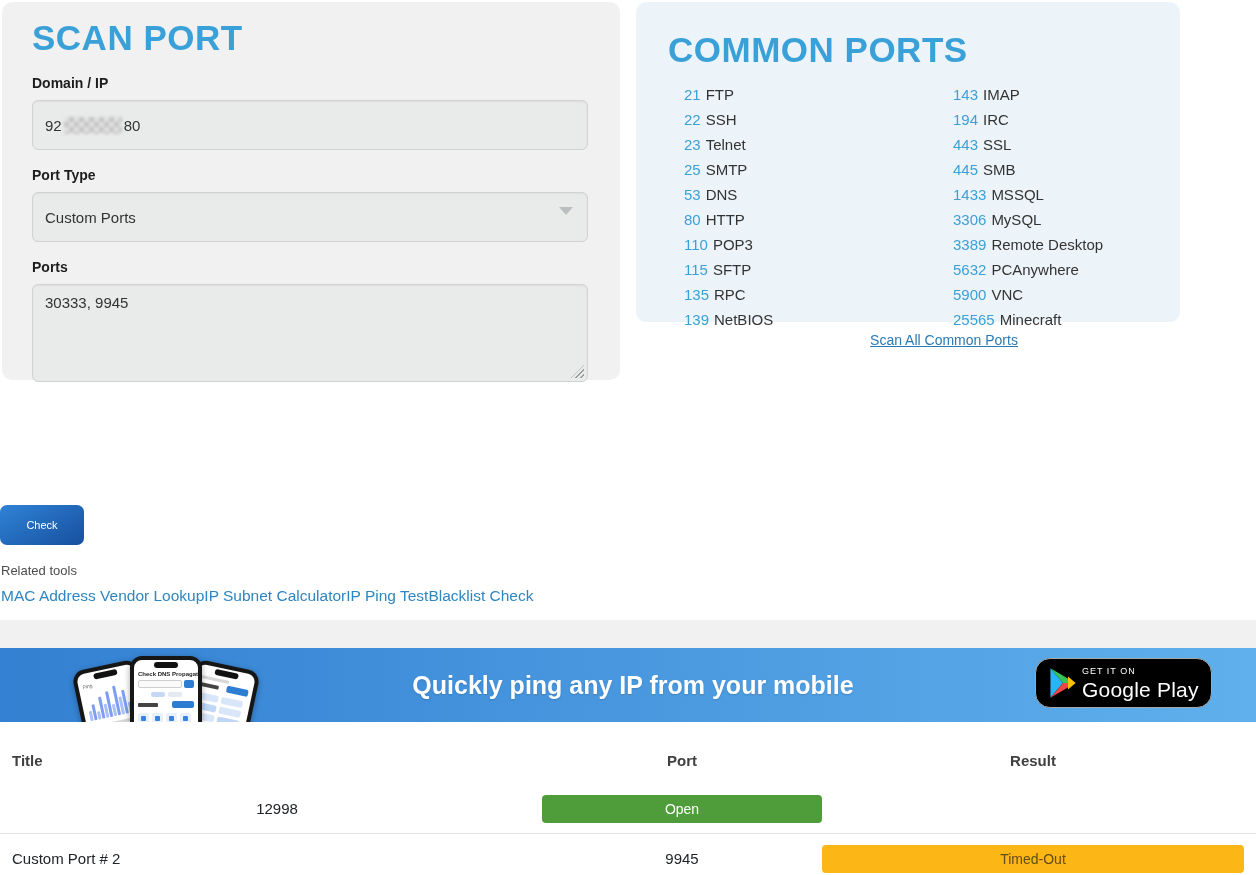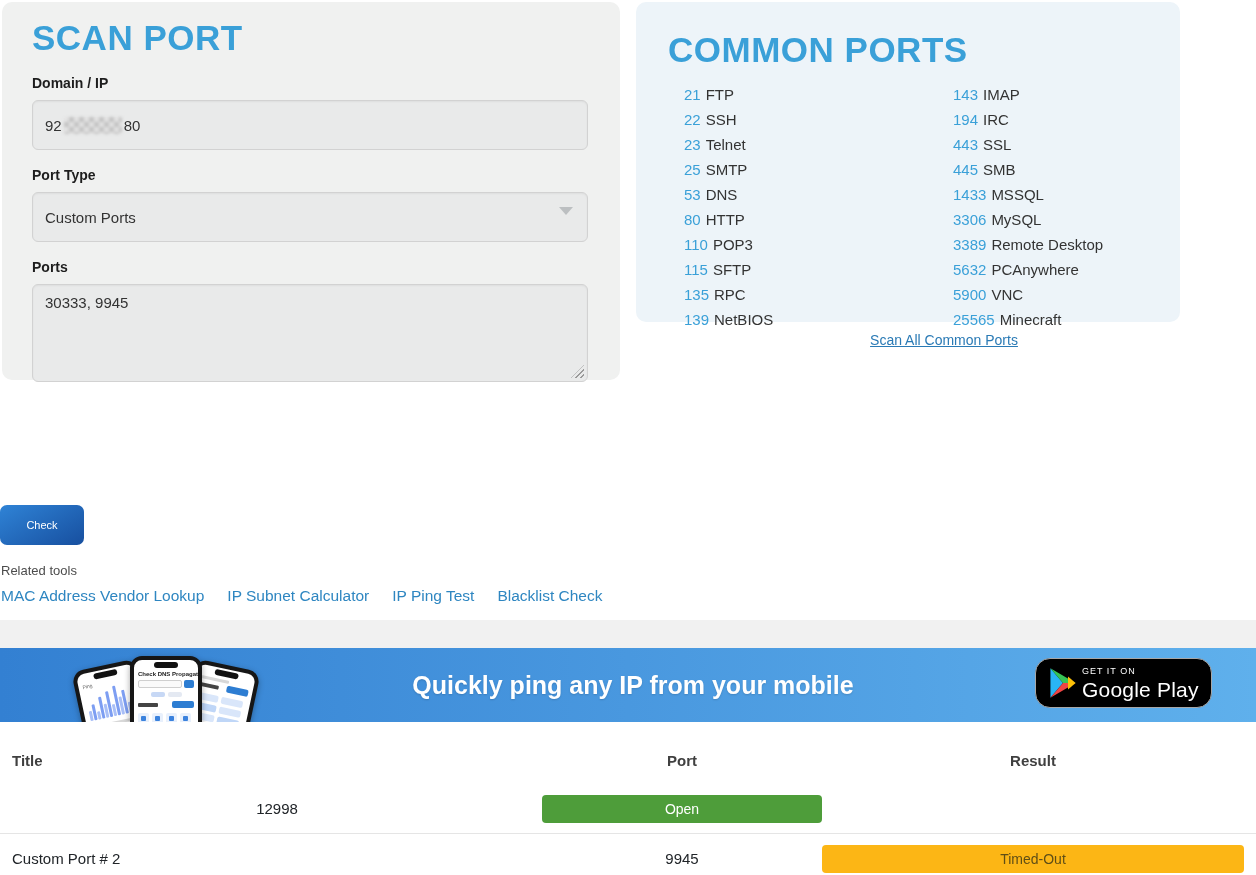--- a/index.html
+++ b/index.html
@@ -60,21 +60,21 @@
   }
   .scan-all a{color:#2a7ab5;font-size:14px;text-decoration:underline;cursor:pointer;}
   
   .check-btn{
     position:absolute;left:0;top:505px;width:84px;height:40px;border:none;border-radius:7px;
     background:linear-gradient(150deg, var(--button_grad_start), var(--button_grad_end));
     color:#fff;font-size:11px;font-family:Liberation Sans, sans-serif;cursor:pointer;
   }
   
   .related-heading{position:absolute;left:1px;top:563px;font-size:13px;color:#4c4c4c;}
-  .related-links{position:absolute;left:1px;top:587px;display:flex;gap:23px;}
+  .related-links{position:absolute;left:1px;top:587px;display:flex;}
   .related-links a{color:var(--link);font-size:15.5px;text-decoration:none;cursor:pointer;white-space:nowrap;}
   
   .strip{position:absolute;left:0;top:620px;width:1256px;height:28px;background:var(--strip_bg);}
   .banner{
     position:absolute;left:0;top:648px;width:1256px;height:74px;overflow:hidden;
     background:linear-gradient(90deg, var(--banner_grad_start), var(--banner_grad_end));
     display:flex;align-items:center;justify-content:center;
   }
   .banner-headline{color:#fff;font-size:25px;font-weight:700;text-shadow:0 1px 2px rgba(0,0,0,0.15);margin-left:10px;}
   

